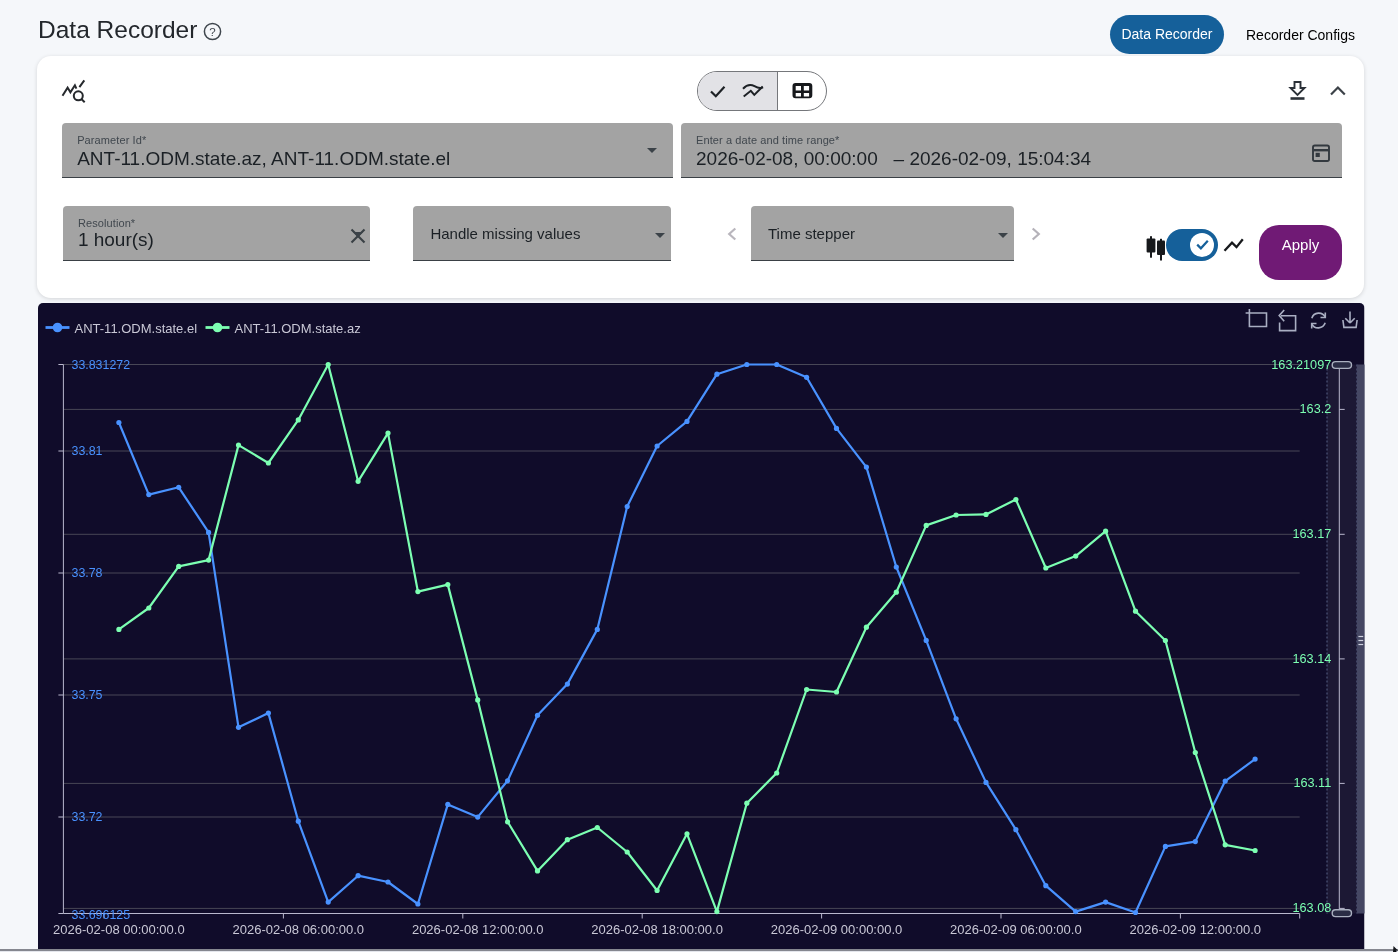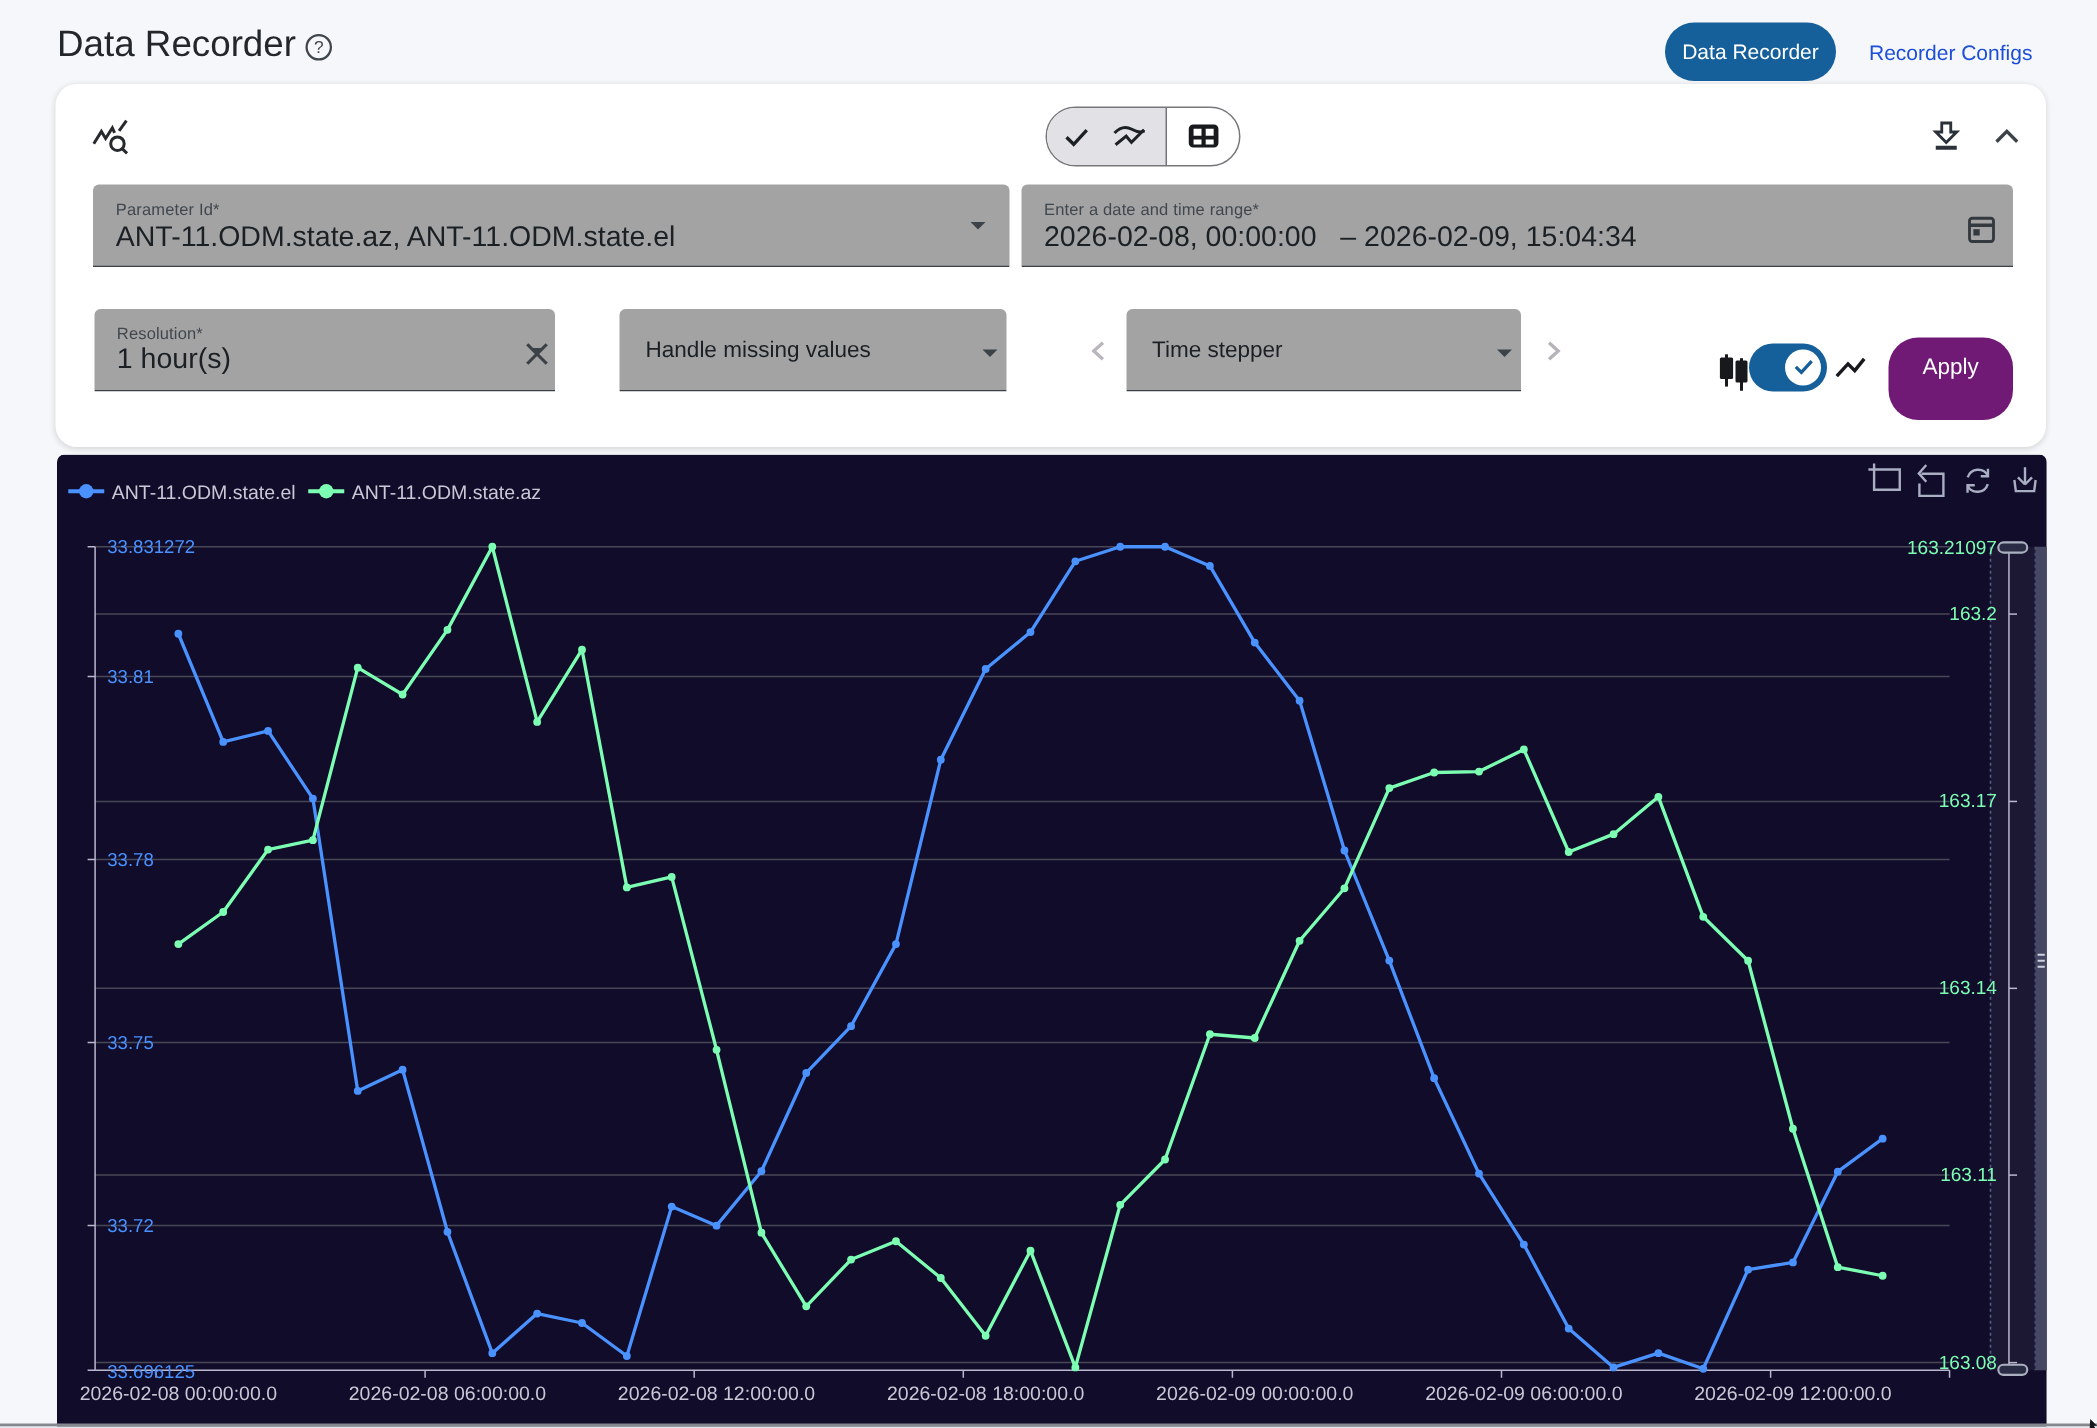--- a/index.html
+++ b/index.html
@@ -15,21 +15,21 @@
 .caret { position:absolute; width:0; height:0; border-left:5.2px solid transparent;
   border-right:5.2px solid transparent; border-top:5.9px solid #3b4248; }
 </style></head>
 <body>
 <div class="abs" style="left:38px;top:16px;font-size:24.5px;color:#23272c;">Data Recorder</div>
 <svg class="abs" style="left:202px;top:21px" width="21" height="21" viewBox="0 0 21 21">
  <circle cx="10.5" cy="10.5" r="8.1" fill="none" stroke="#3f464d" stroke-width="1.5"></circle>
  <text x="10.5" y="11.2" font-size="11.5" fill="#3f464d" text-anchor="middle" dominant-baseline="central" font-family="Liberation Sans, sans-serif">?</text>
 </svg>
 <div class="abs" style="left:1110px;top:15px;width:114px;height:39px;background:#15609a;border-radius:19.5px;color:#fff;font-size:14px;text-align:center;line-height:39px;">Data Recorder</div>
-<div class="abs" style="left:1246px;top:27px;font-size:14px;color:#1d4ed8;">Recorder Configs</div>
+<div class="abs" style="left:1246px;top:27px;font-size:14px;color:#000000;">Recorder Configs</div>
 
 <div class="card"></div>
 
 <svg class="abs" style="left:60px;top:78px" width="28" height="26" viewBox="0 0 28 26" fill="none" stroke="#26292d" stroke-width="2">
  <path d="M2.5,17.8 L7.6,9.6 L10.4,14.3 L14.9,7.3 L16.4,10.6"></path>
  <circle cx="18.3" cy="17.8" r="4.5"></circle>
  <path d="M19.4,9.2 L24.3,2.4 M21.6,21.2 L24.7,24.2"></path>
 </svg>
 
 <div class="abs" style="left:697px;top:70.5px;width:130px;height:40.5px;border:1px solid #75777b;border-radius:20.5px;background:#fff;overflow:hidden;">

